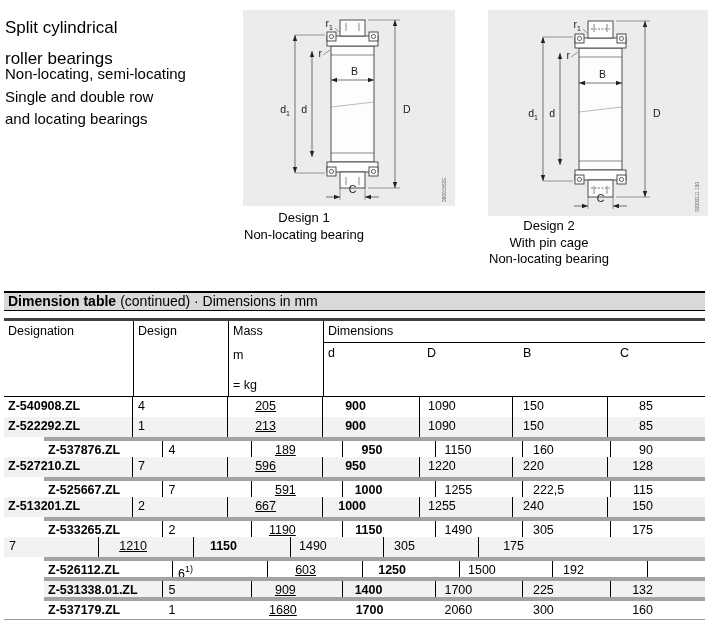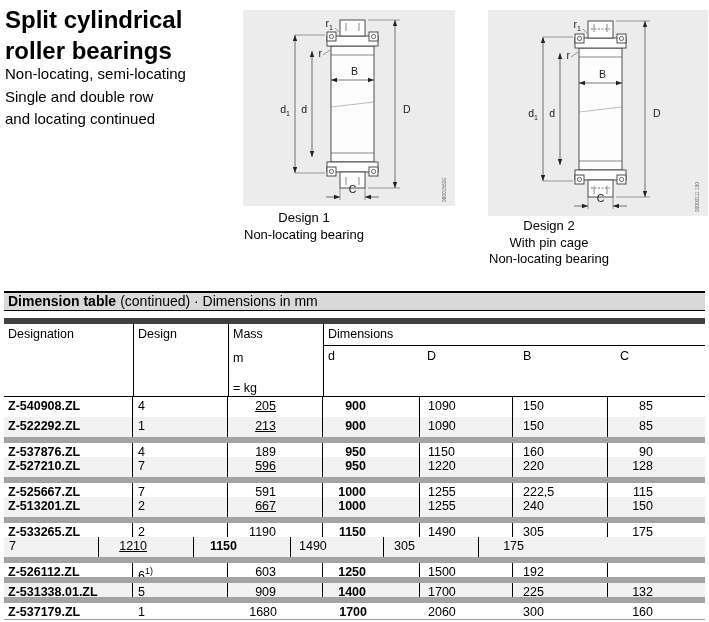--- a/index.html
+++ b/index.html
@@ -1,50 +1,50 @@
 <!DOCTYPE html>
 <html><head>
 <meta charset="utf-8">
 <style>
   html,body { margin:0; padding:0; background:#ffffff; }
   .page {
     position:relative; width:709px; height:622px; background:#ffffff;
     font-family:"Liberation Sans", sans-serif; color:#000; overflow:hidden;
   }
   
-  .title { position:absolute; left:5px; top:4px; font-size:24px; font-weight:bold; line-height:31px; }
+  .title { position:absolute; left:5px; top:12px; font-size:17px; font-weight:normal; line-height:31px; }
   .subtitle { position:absolute; left:5px; top:63px; font-size:15px; line-height:22.5px; }
   
   .panel { position:absolute; background:#ececec; }
   #panel1 { left:243px; top:10px; width:212px; height:196px; }
   #panel2 { left:488px; top:10px; width:220px; height:206px; }
   .panel svg { display:block; width:100%; height:100%; }
   .caption { position:absolute; font-size:13px; line-height:16.5px;text-align:center; }
   #caption1 { left:244px; top:210px; }
   #caption2 { left:489px; top:218px; }
   
   .band {
     position:absolute; left:4px; top:291px; width:697px; height:17px;
     background:#d9d9d9; border-top:2px solid #000; border-bottom:1px solid #000;
     font-size:14px; line-height:17px; padding-left:4px;
   }
   .band .band-rest { margin-left:4px; }
   
   .thead {
     position:absolute; left:4px; top:318px; width:701px; height:78px;
-    border-top:6px solid #404040; box-sizing:border-box; font-size:12.5px;
+    border-top:3px solid #404040; box-sizing:border-box; font-size:12.5px;
   }
   .thead .vline { position:absolute; top:0; bottom:0; width:1px; background:#000; }
   .thead .dimline { position:absolute; left:319px; right:0; top:21px; height:1px; background:#000; }
   .thead span { position:absolute; white-space:nowrap; }
   
   .tbody { position:absolute; left:4px; top:396px; width:701px; border-top:1px solid #000; }
   .row { display:flex; height:20px; box-sizing:border-box; }
   .row.shaded { background:#f2f2f2; }
-  .row.group { border-top:6px solid #a3a3a3; }
+  .row.group { border-top:4px solid #a3a3a3;margin-left:40px; }
   .c { box-sizing:border-box; overflow:hidden; white-space:nowrap; font-size:12.5px; line-height:19px; }
   .row:not(.last) .c:not(.c7) { border-right:1px solid #000; }
   .c1 { width:129px; padding-left:4px; font-weight:bold; }
   .c2 { width:95px;  padding-left:5px; }
   .c3 { width:95px;  padding-right:46px; text-align:right;text-decoration:underline; }
   .c4 { width:97px;  padding-right:53px; text-align:right; font-weight:bold; }
   .c5 { width:93px;  padding-left:8px; }
   .c6 { width:95px;  padding-left:10px; }
   .c7 { width:97px;  padding-right:52px; text-align:right; }
   sup.fnote { font-size:9px; position:relative; top:-1px; font-weight:normal; }
@@ -55,21 +55,21 @@
 
 <div class="page">
 
   <div class="title">
     <div>Split cylindrical</div>
     <div>roller bearings</div>
   </div>
   <div class="subtitle">
     <div>Non-locating, semi-locating</div>
     <div>Single and double row</div>
-    <div>and locating continued</div>
+    <div>and locating bearings</div>
   </div>
 
   <div class="panel" id="panel1">
     <svg id="fig1svg" viewBox="0 0 212 196">
         <rect x="88" y="36" width="43" height="116" fill="#fdfdfd" stroke="#3c3c3c" stroke-width="0.9"></rect>
         <line x1="88" y1="45" x2="131" y2="45" stroke="#3c3c3c" stroke-width="0.6"></line>
         <line x1="88" y1="143" x2="131" y2="143" stroke="#3c3c3c" stroke-width="0.6"></line>
         <line x1="88" y1="97" x2="131" y2="92" stroke="#8f8f8f" stroke-width="0.6"></line>
         <rect x="84" y="26" width="51" height="10" fill="#fdfdfd" stroke="#3c3c3c" stroke-width="0.9"></rect>
         <rect x="97" y="10" width="25" height="16" fill="#fdfdfd" stroke="#3c3c3c" stroke-width="0.9"></rect>

